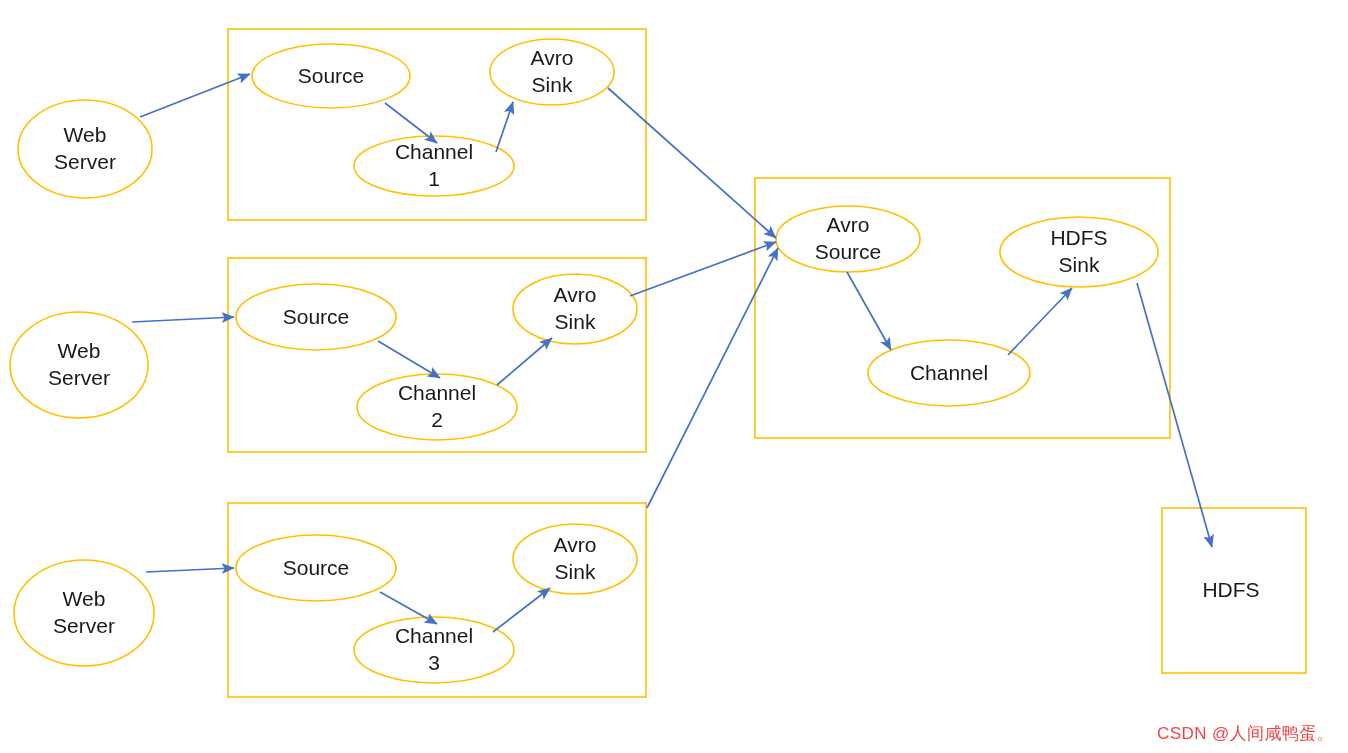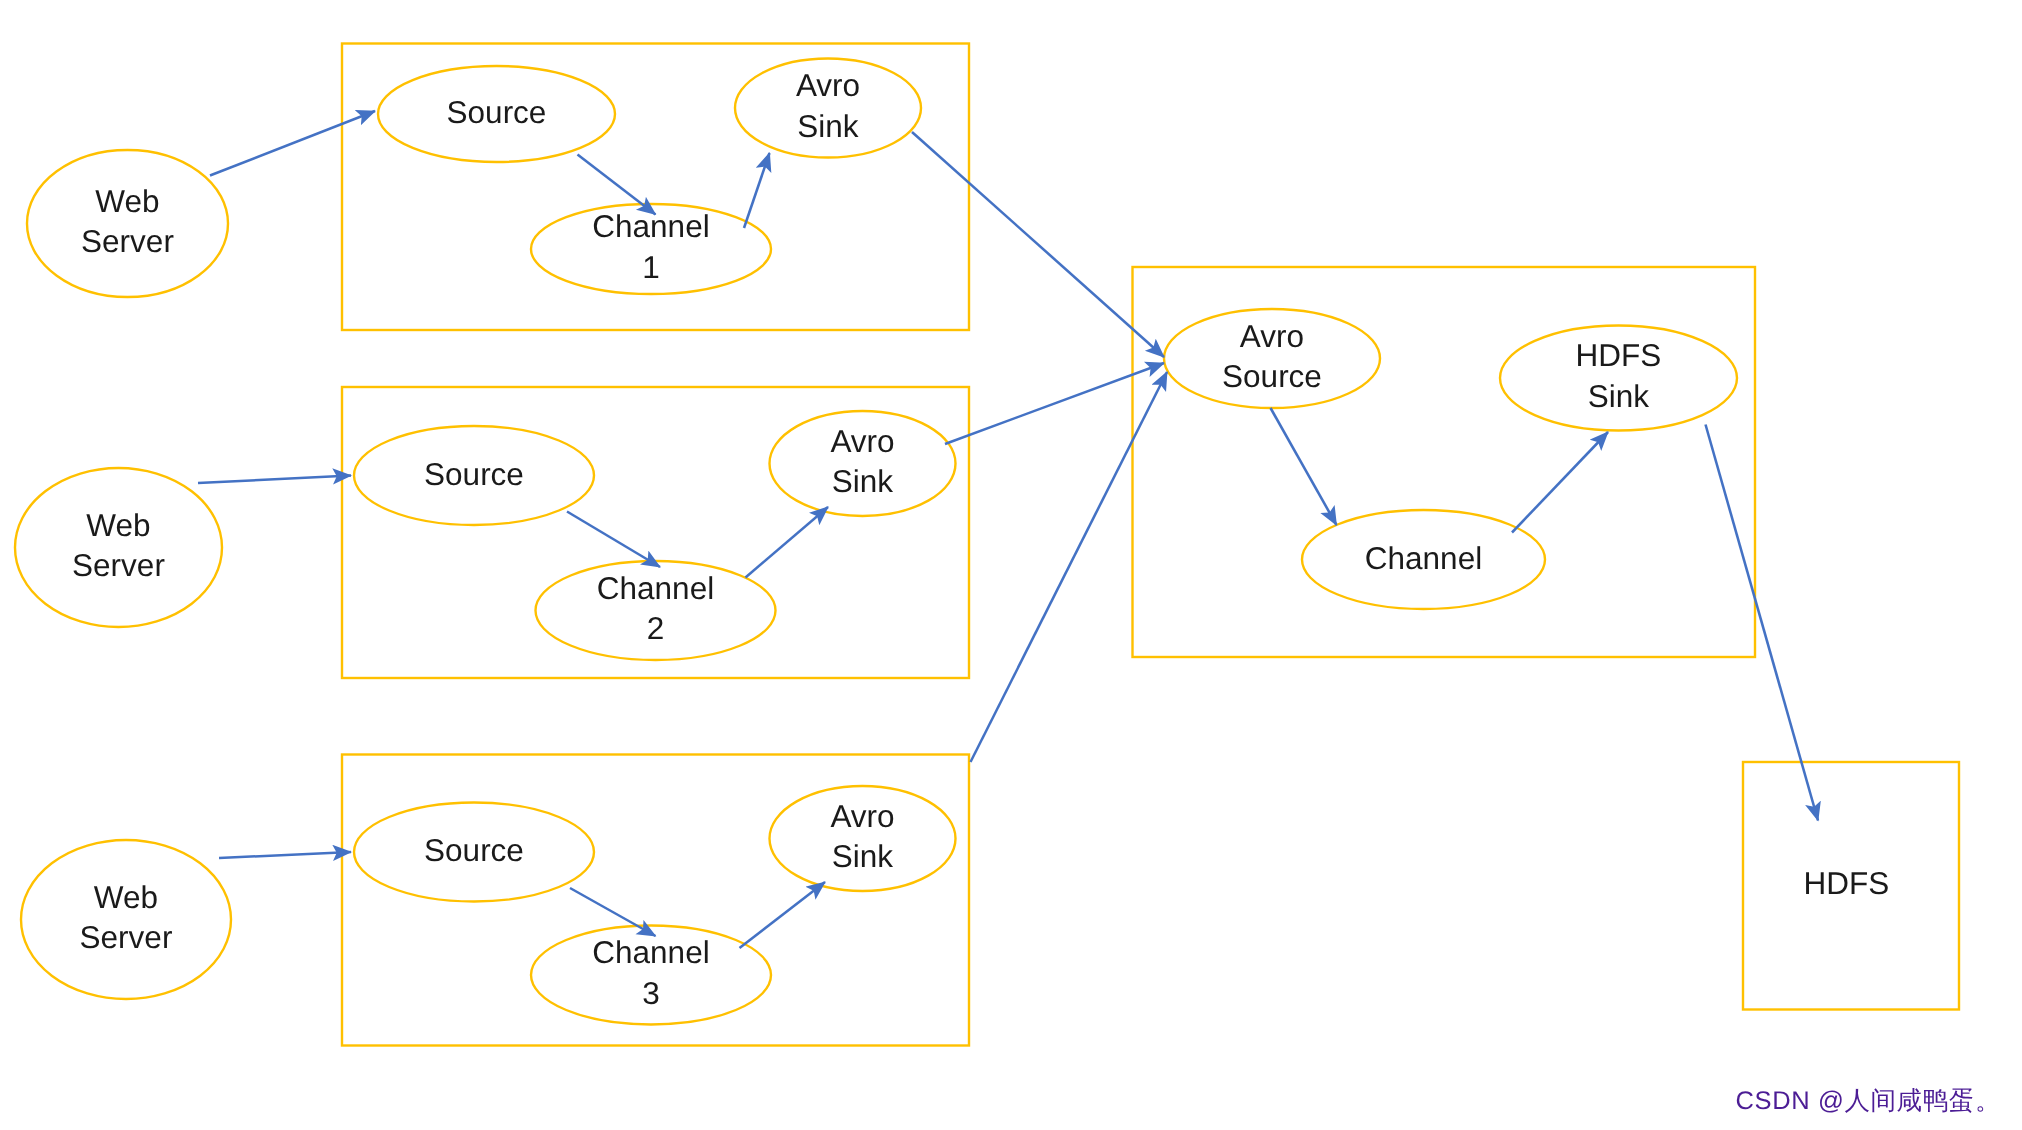--- a/index.html
+++ b/index.html
@@ -35,21 +35,21 @@
     font-size: 21px;
     line-height: 1.28;
     font-family: "Liberation Sans", sans-serif;
     pointer-events: none;
     white-space: pre-line;
   }
   .watermark {
     position: absolute;
     right: 14px;
     bottom: 8px;
-    color: #4c1d95;
+    color: #ef4444;
     font-size: 17px;
     font-family: "Liberation Sans", sans-serif;
     letter-spacing: 0.4px;
     text-align: right;
   }
 </style>
 </head>
 <body>
 
 <div id="canvas">

